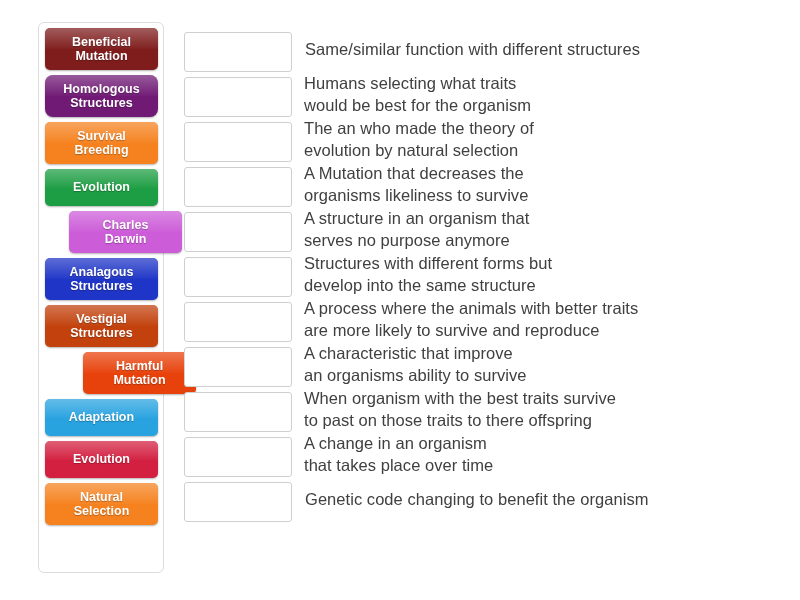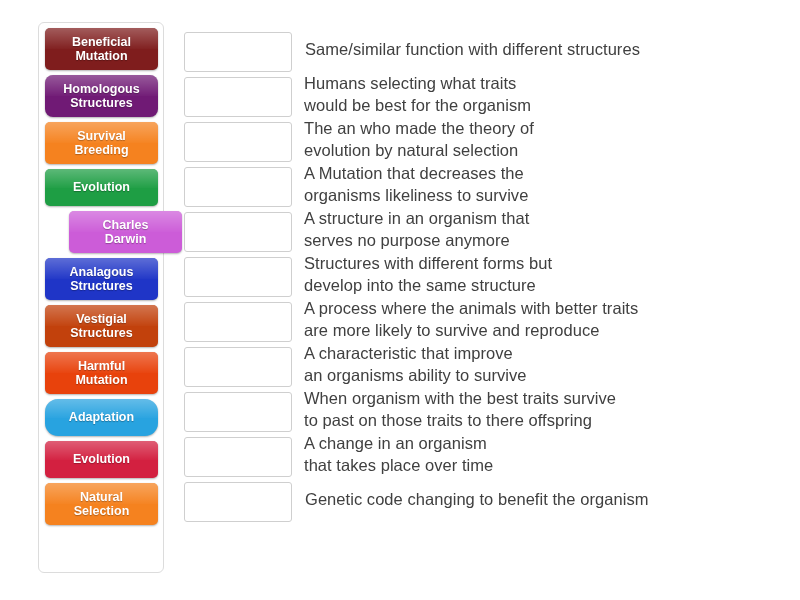--- a/index.html
+++ b/index.html
@@ -124,25 +124,25 @@
 Darwin</span>
     </div>
     <div class="term-tile two-line" style="background: rgb(31, 53, 199);">
       <span class="tile-label">Analagous
 Structures</span>
     </div>
     <div class="term-tile two-line" style="background: #c2410c;">
       <span class="tile-label">Vestigial
 Structures</span>
     </div>
-    <div class="term-tile two-line" style="background: rgb(232, 66, 12);">
+    <div class="term-tile two-line" style="background: rgb(232, 66, 12); margin-left: 38px;">
       <span class="tile-label">Harmful
 Mutation</span>
     </div>
-    <div class="term-tile one-line" style="background: rgb(40, 163, 224); border-radius: 13px;">
+    <div class="term-tile one-line" style="background: rgb(40, 163, 224);">
       <span class="tile-label">Adaptation</span>
     </div>
     <div class="term-tile one-line" style="background: rgb(211, 32, 64);">
       <span class="tile-label">Evolution</span>
     </div>
     <div class="term-tile two-line" style="background: rgb(245, 130, 31);">
       <span class="tile-label">Natural
 Selection</span>
     </div>
   </div>

